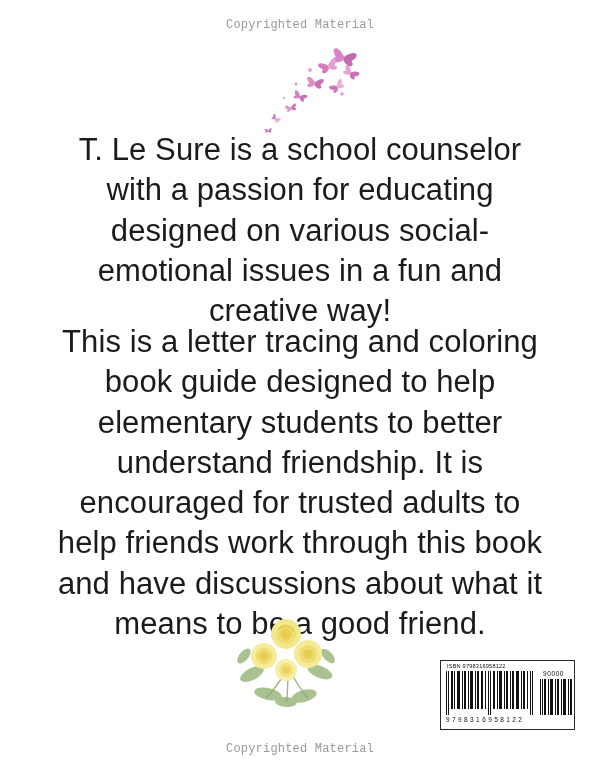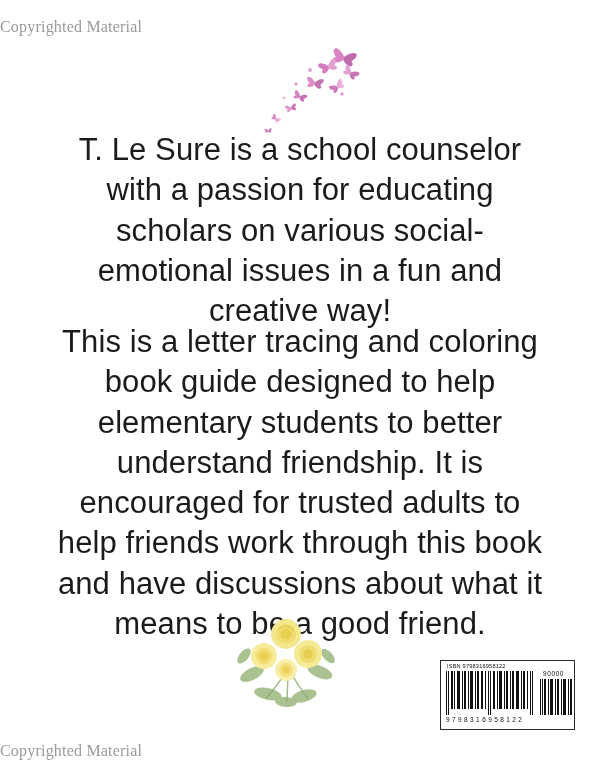--- a/index.html
+++ b/index.html
@@ -18,23 +18,23 @@
   .page {
     position: absolute;
     inset: 0;
     background: #ffffff;
   }
 
   .copyright-top, .copyright-bottom {
     position: absolute;
     left: 0;
     width: 100%;
-    text-align: left;
-    font-family: Liberation Serif, serif;
-    font-size: 16px;
+    text-align: center;
+    font-family: Liberation Mono, monospace;
+    font-size: 12px;
     color: #9a9a9a;
     letter-spacing: 0.2px;
   }
   .copyright-top { top: 18px; }
   .copyright-bottom { top: 742px; }
 
   
   .butterflies {
     position: absolute;
     left: 250px;
@@ -176,21 +176,21 @@
           <path d="M0 6 C 8 -3, 13 2, 6 8 C 11 11, 5 15, 0 9 Z" fill="#bd5fa8"></path>
         </g>
         <circle cx="60" cy="26" r="2.1" fill="#e3a0d2"></circle>
         <circle cx="92" cy="50" r="1.7" fill="#dd92cb"></circle>
         <circle cx="46" cy="40" r="1.4" fill="#d886c4"></circle>
         <circle cx="34" cy="54" r="1.2" fill="#e2a1d1"></circle>
       </g>
     </svg>
   </div>
 
-  <div class="text-block para-1">T. Le Sure is a school counselor with a passion for educating scholars on various social-emotional issues in a fun and creative way!</div>
+  <div class="text-block para-1">T. Le Sure is a school counselor with a passion for educating designed on various social-emotional issues in a fun and creative way!</div>
 
   <div class="text-block para-2">This is a letter tracing and coloring book guide designed to help elementary students to better understand friendship. It is encouraged for trusted adults to help friends work through this book and have discussions about what it means to be a good friend.</div>
 
   <div class="roses">
     <svg viewBox="0 0 120 95" width="120" height="95" aria-hidden="true">
       <g>
 
         <g fill="#9cb87e" opacity="0.85">
           <ellipse cx="24" cy="62" rx="13" ry="6" transform="rotate(-28 24 62)"></ellipse>
           <ellipse cx="92" cy="60" rx="13" ry="6" transform="rotate(22 92 60)"></ellipse>

